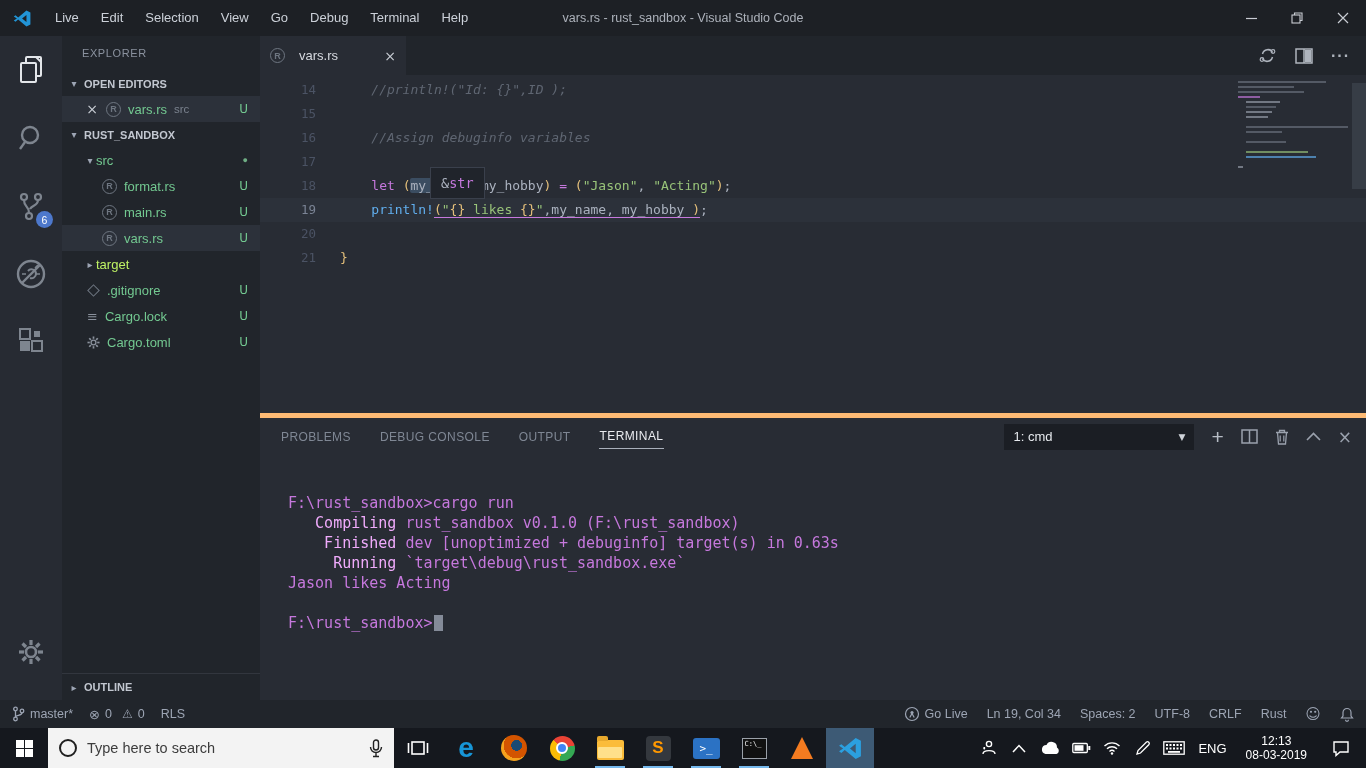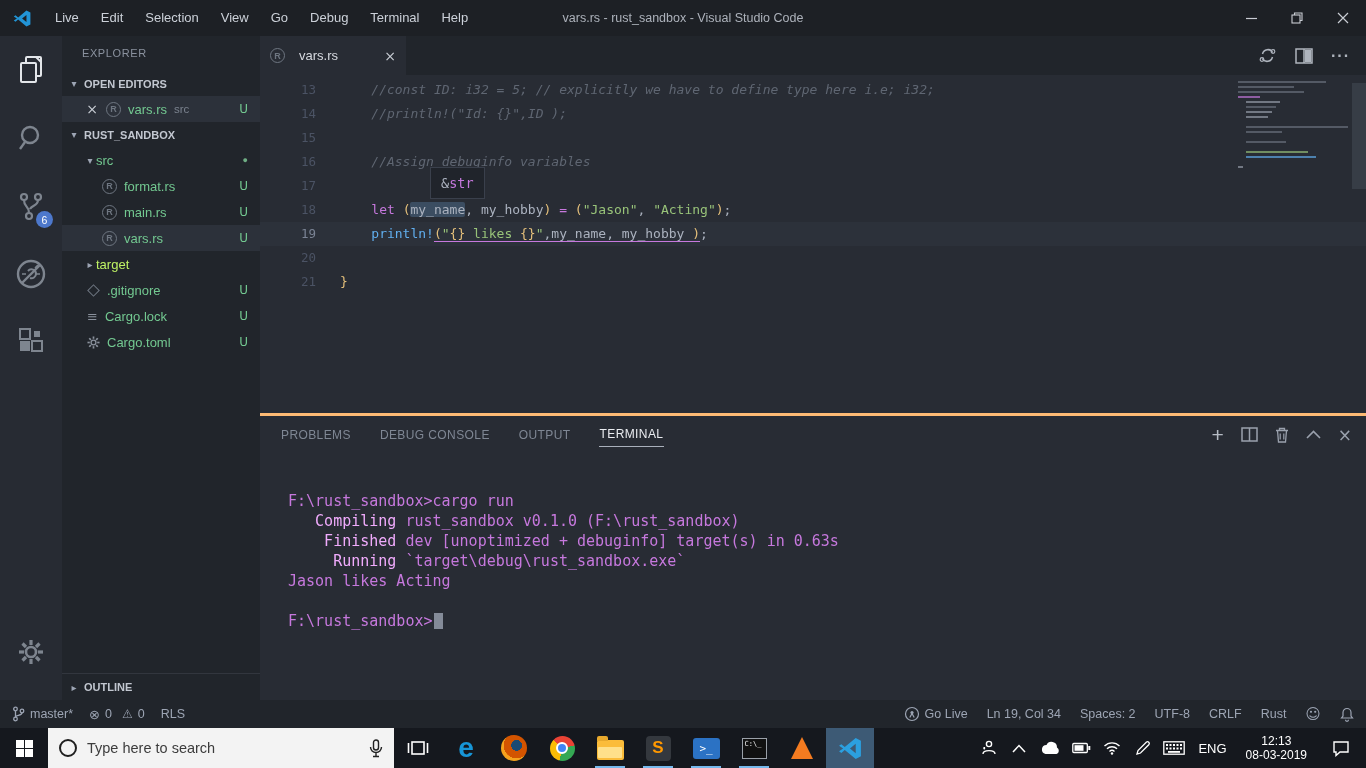--- a/index.html
+++ b/index.html
@@ -52,21 +52,21 @@
 .tk-fn{color:#61afef}
 .tk-s{color:#98c379}
 .tk-p{color:#e5c07b}
 .tk-v{color:#abb2bf}
 .whl{background:#3b4d61;border-radius:2px}
 .uwrap{border-bottom:1px solid #c678dd}
 .tooltip{position:absolute;left:170px;top:92px;background:#20242b;border:1px solid #3a404c;padding:3px 10px;font-size:13.5px;display:flex;z-index:5}
 .minimap{position:absolute;top:6px;right:16px;width:112px}
 .scrollthumb{position:absolute;top:8px;right:0;width:14px;height:106px;background:rgba(130,140,155,.18)}
 
-.panel{height:287px;border-top:3px solid #fdba74;display:flex;flex-direction:column}
+.panel{height:287px;border-top:5px solid #fdba74;display:flex;flex-direction:column}
 .panel-header{height:37px;display:flex;align-items:center;padding-left:20px;flex:none}
 .ptab{margin-right:27px;font-size:12px;letter-spacing:.4px;color:#7f8794;padding:5px 1px}
 .ptab.active{color:#eaecf0;border-bottom:1px solid #a9b0bb}
 .panel-right{margin-left:auto;display:flex;align-items:center;margin-right:14px;gap:17px;color:#9aa1ad}
 .term-select{width:190px;height:26px;background:#1b1e24;display:flex;justify-content:space-between;align-items:center;padding:0 9px;color:#e6e9ed;font-size:13px}
 .term-select .arrow-dn{font-size:9px;color:#cfd3d9;font-family:"DejaVu Sans",sans-serif}
 .p-ic{font-size:18px;line-height:1}
 .terminal{flex:1;padding:38px 0 0 28px;font-family:"DejaVu Sans Mono",monospace;font-size:15px;line-height:20px;color:#c678dd}
 .tl{height:20px;white-space:pre}
 .tg{color:#f0abfc}
@@ -298,24 +298,20 @@
               <line x1="9" y1="1" x2="9" y2="15" stroke="#aeb4bd" stroke-width="1.5"></line>
               <rect x="10" y="2" width="6" height="12" fill="#aeb4bd"></rect>
             </svg>
           </span>
         <span style="font-weight:bold;letter-spacing:1px">···</span>
       </div>
     </div>
 
     <div class="editor">
       <div class="code-line">
-        <span class="ln">13</span>
-        <span class="code-content"><span class="tk-c">    //const ID: i32 = 5; // explicitly we have to define type here i.e; i32;</span></span>
-      </div>
-      <div class="code-line">
         <span class="ln">14</span>
         <span class="code-content"><span class="tk-c">    //println!("Id: {}",ID );</span></span>
       </div>
       <div class="code-line">
         <span class="ln">15</span>
         <span class="code-content"></span>
       </div>
       <div class="code-line">
         <span class="ln">16</span>
         <span class="code-content"><span class="tk-c">    //Assign debuginfo variables</span></span>
@@ -368,20 +364,24 @@
       <div class="scrollthumb"></div>
     </div>
 
     <div class="panel">
       <div class="panel-header">
         <span class="ptab">PROBLEMS</span>
         <span class="ptab">DEBUG CONSOLE</span>
         <span class="ptab">OUTPUT</span>
         <span class="ptab active">TERMINAL</span>
         <div class="panel-right">
+          <div class="term-select">
+            <span>1: cmd</span>
+              <span class="arrow-dn">▼</span>
+          </div>
           <span class="p-ic" style="font-size:21px;color:#b6bcc5">+</span>
           <span>
               <svg width="17" height="15" viewBox="0 0 17 15">
                 <rect x="1" y="1" width="15" height="13" fill="none" stroke="#9aa1ad" stroke-width="1.5"></rect>
                 <line x1="8.5" y1="1" x2="8.5" y2="14" stroke="#9aa1ad" stroke-width="1.5"></line>
               </svg>
             </span>
           <span>
               <svg width="14" height="16" viewBox="0 0 14 16">
                 <path d="M1 3.5 h12 M4.5 3.5 V1.5 h5 v2 M2.5 3.5 l1 11.5 h7 l1-11.5" fill="none" stroke="#9aa1ad" stroke-width="1.3"></path>

